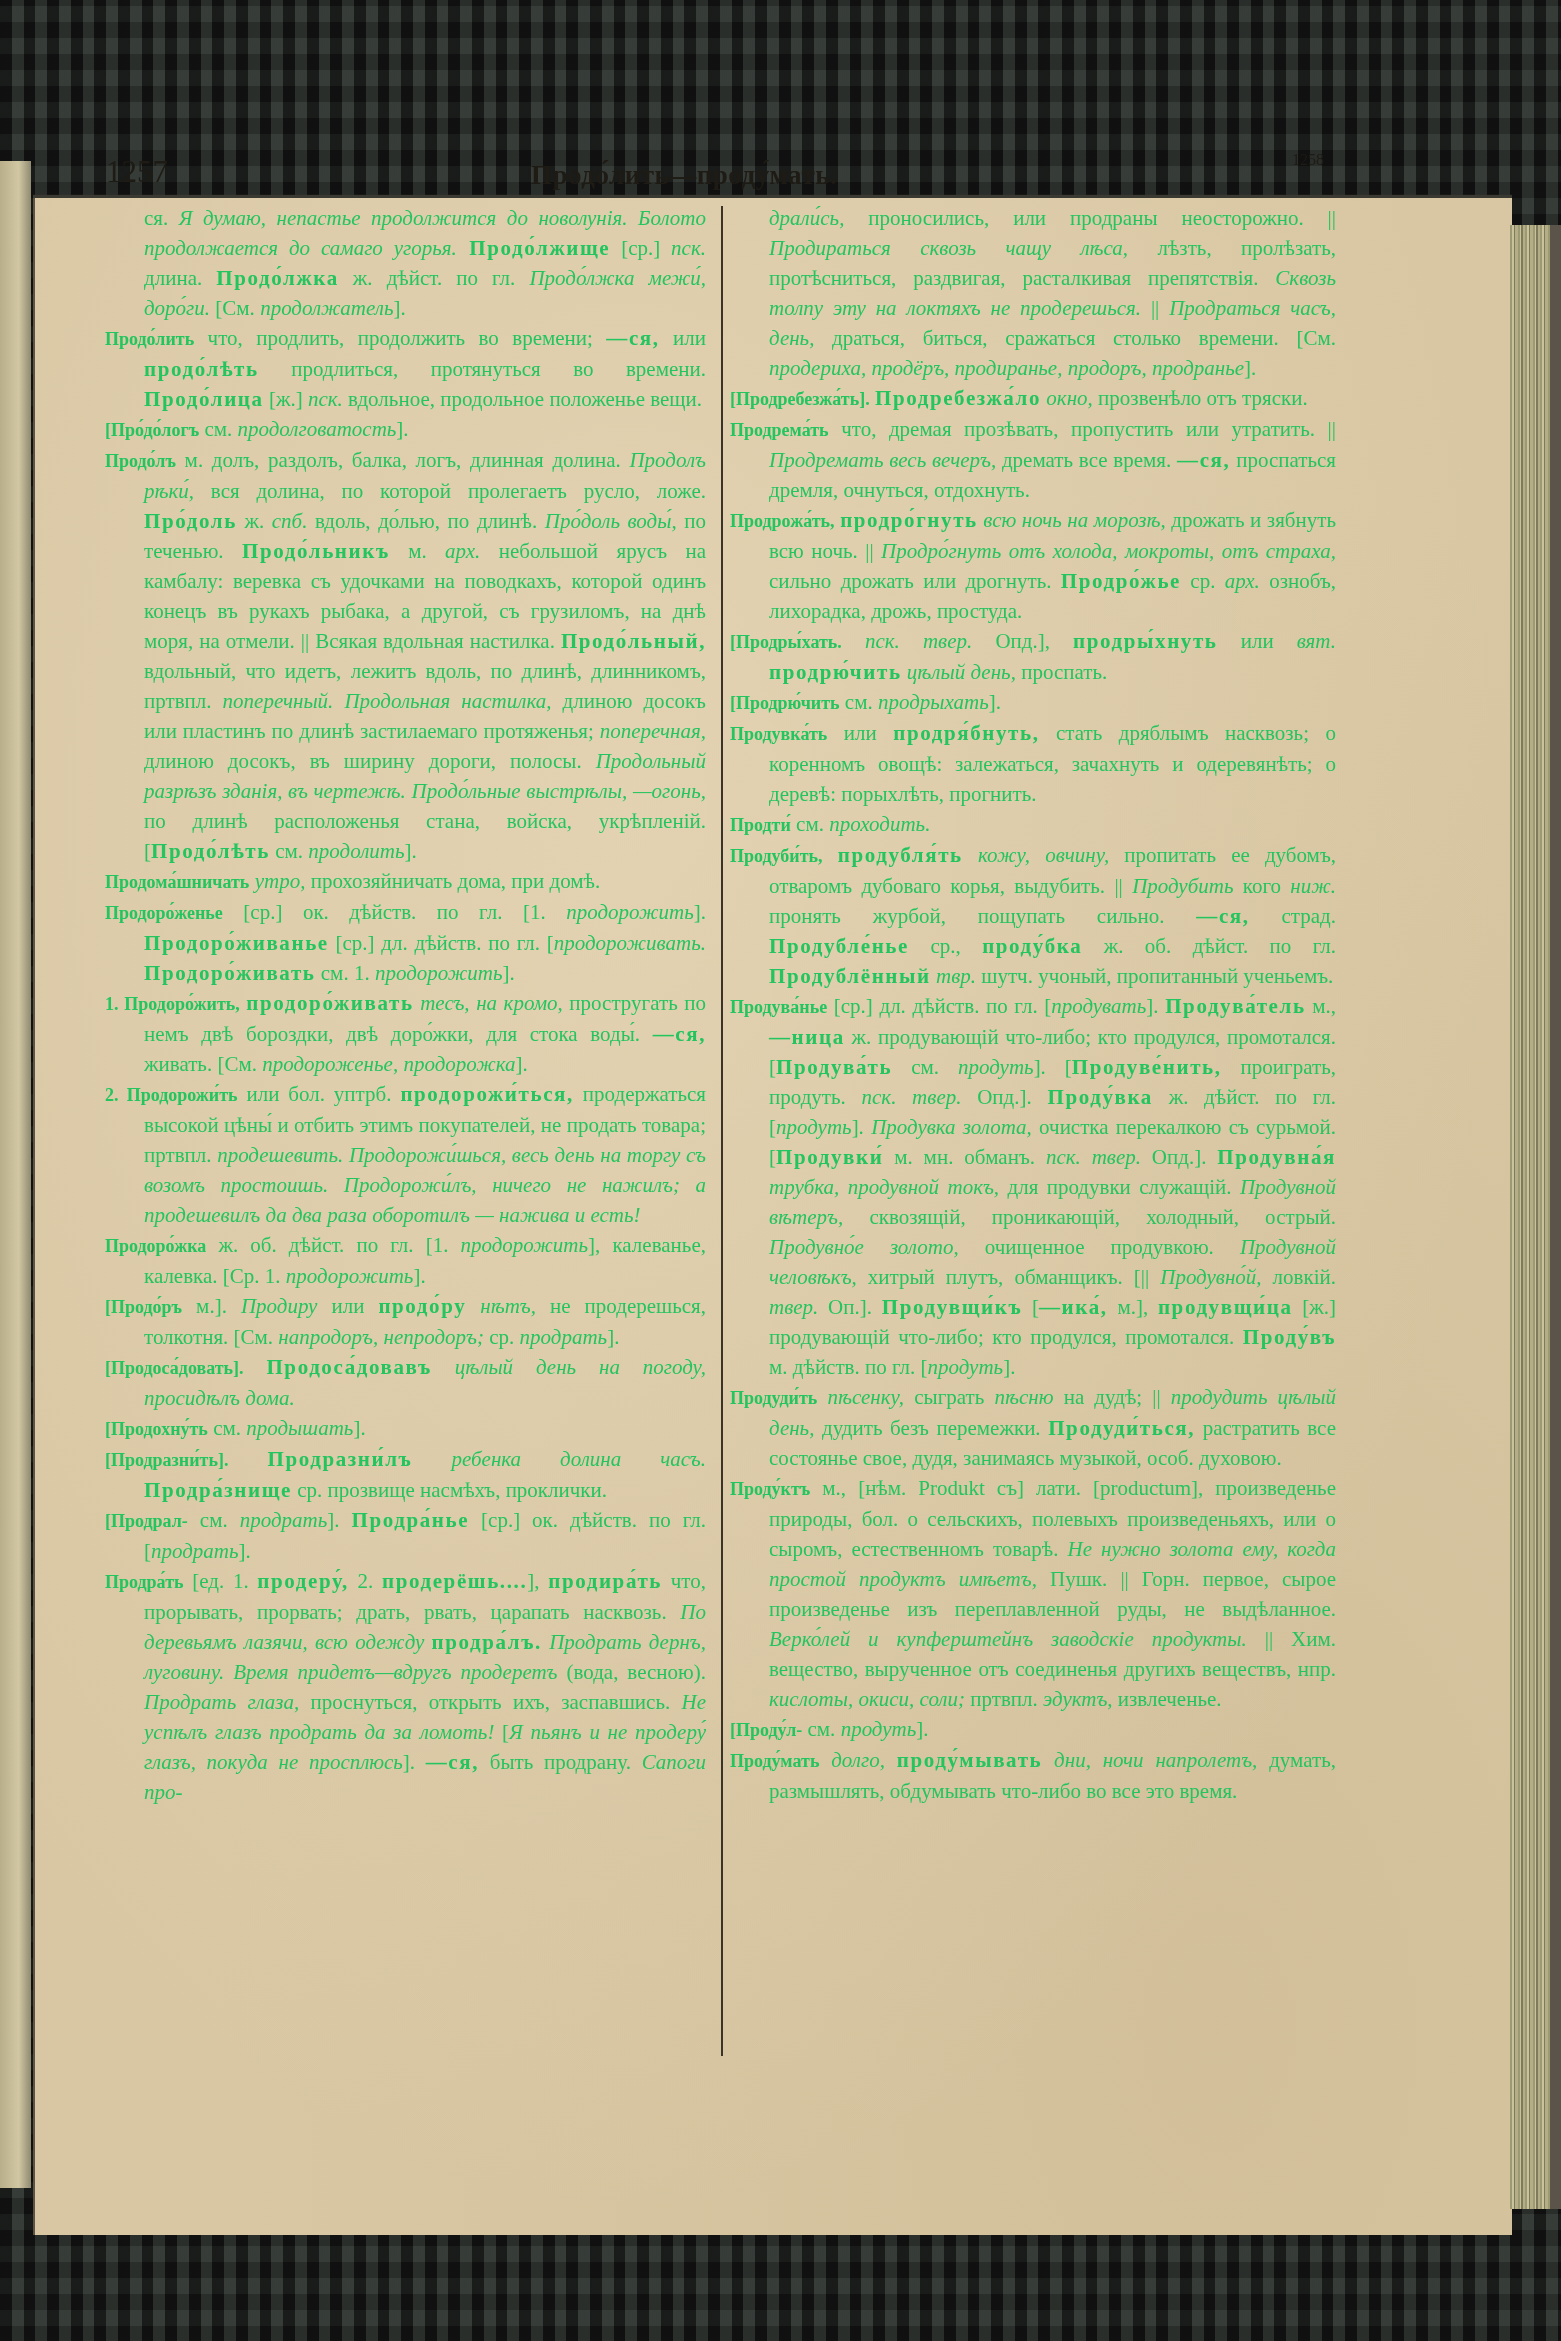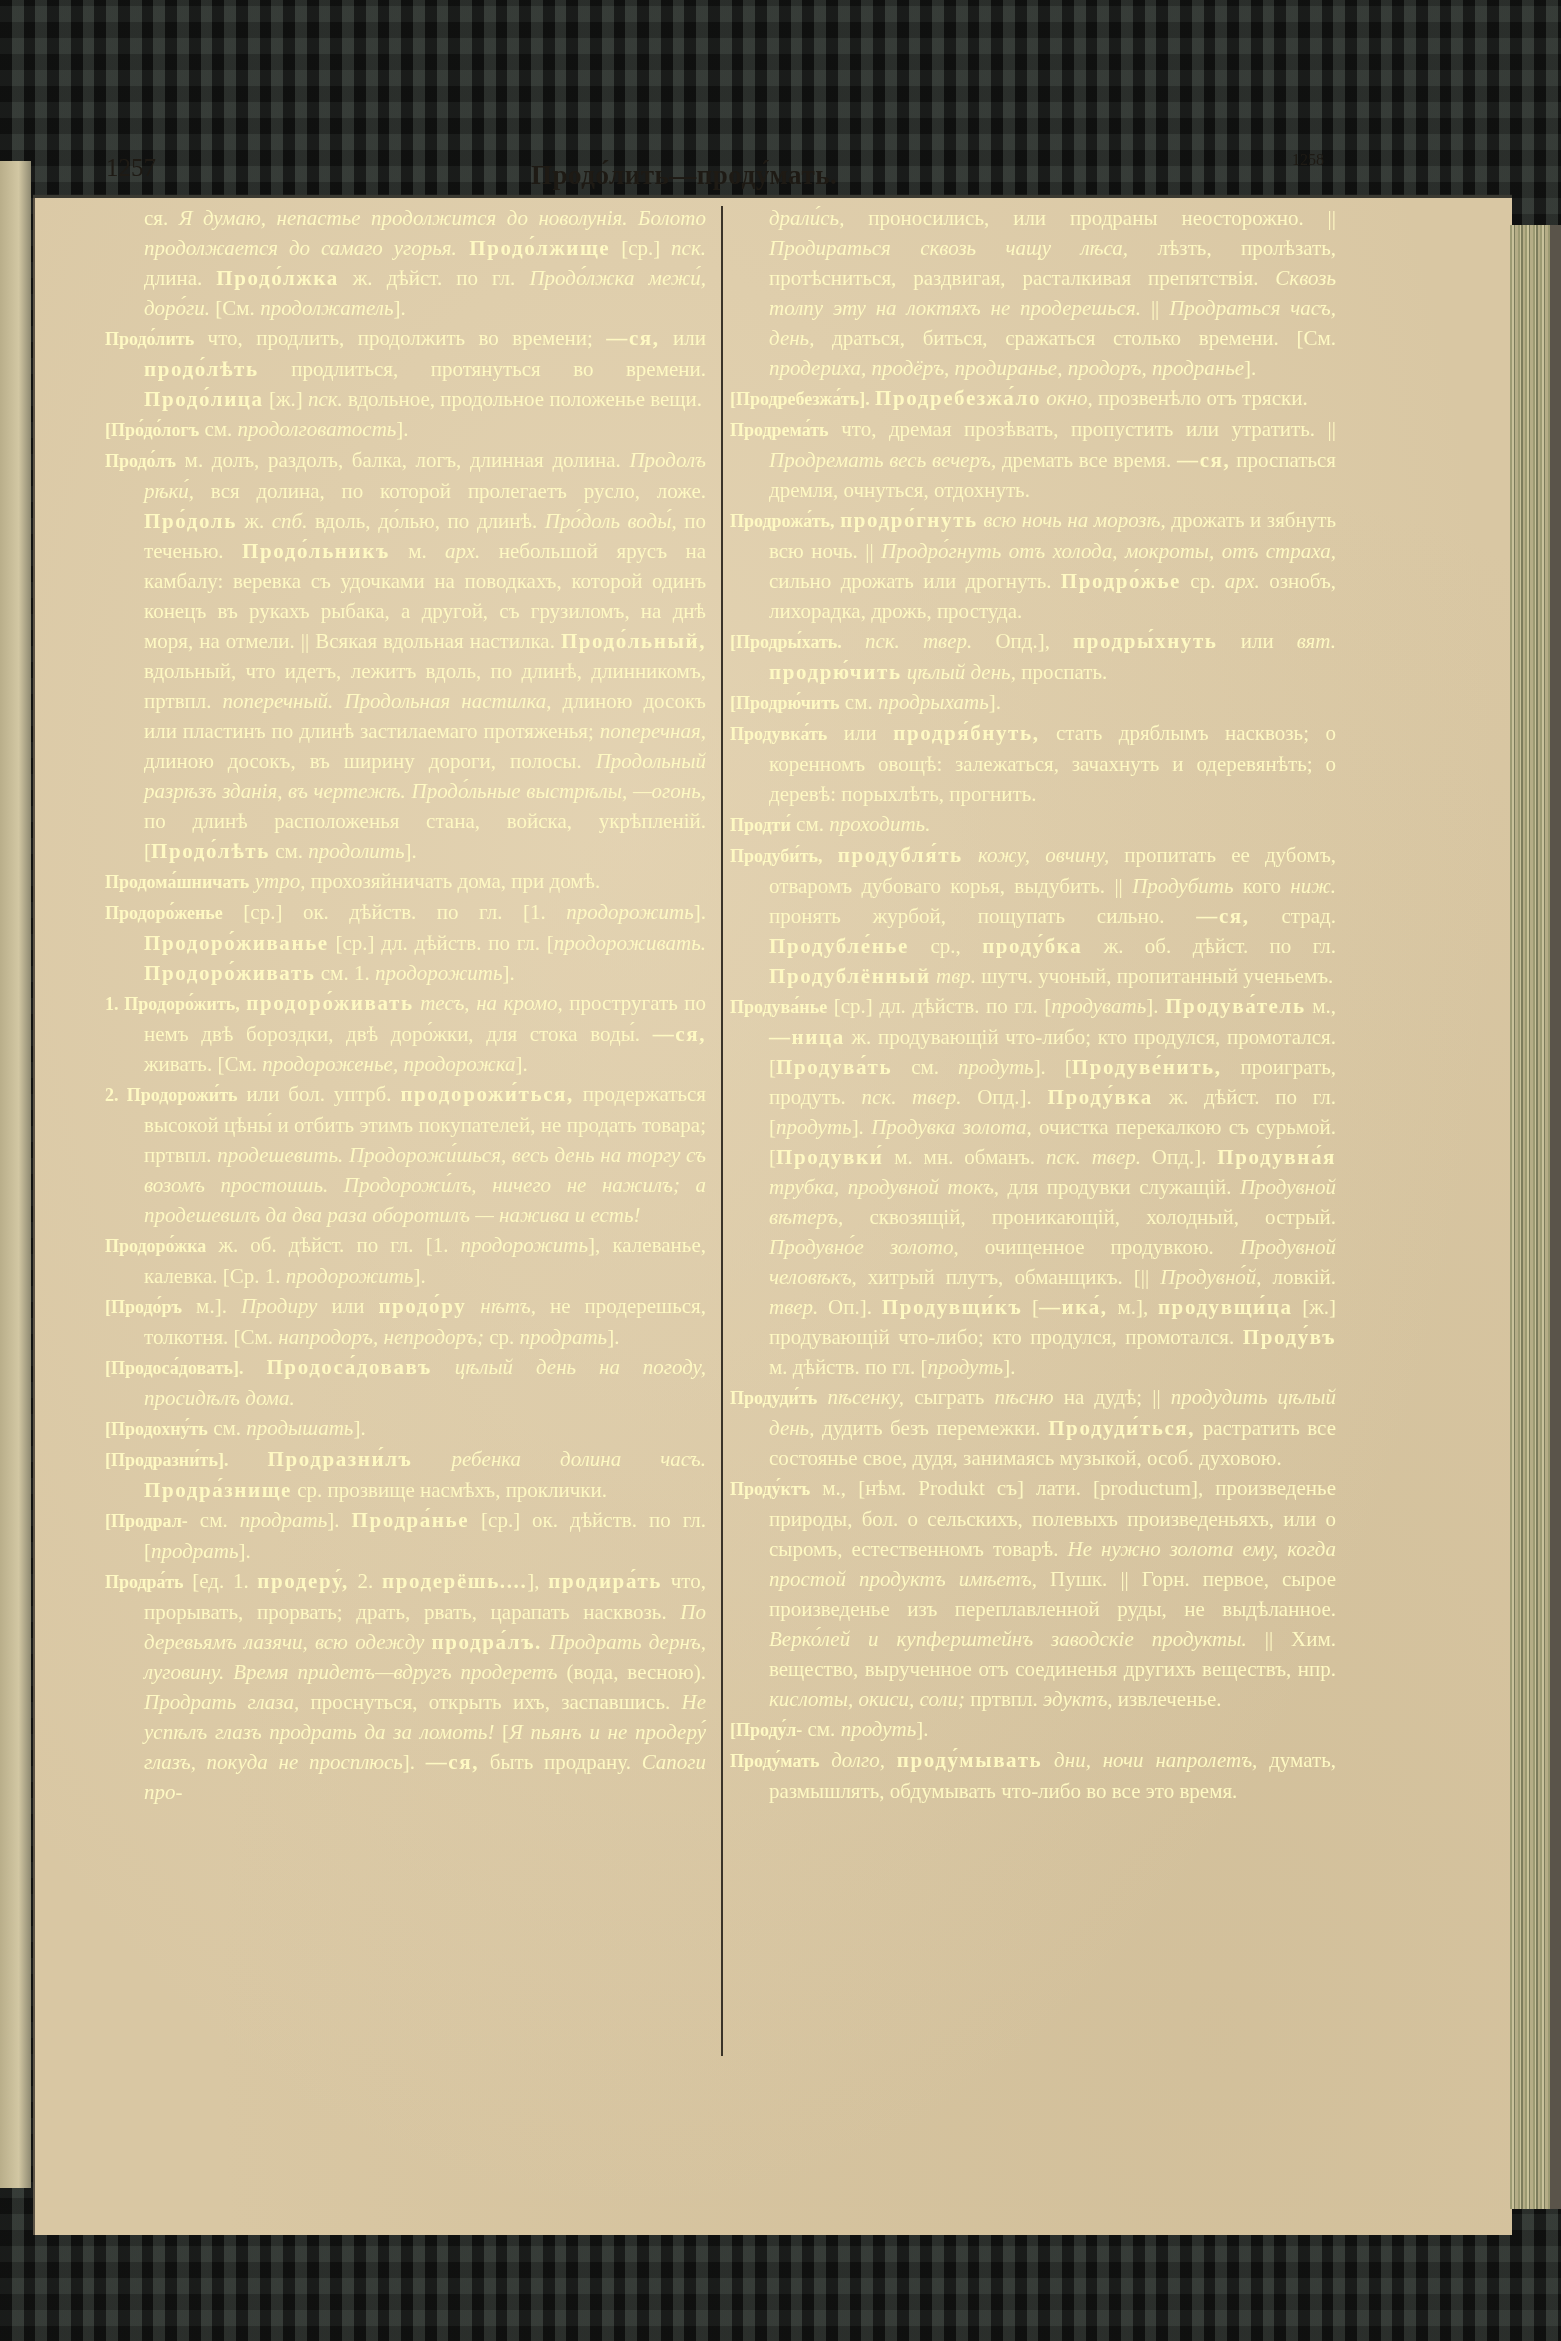--- a/index.html
+++ b/index.html
@@ -29,28 +29,28 @@
     background: repeating-linear-gradient(90deg, #9c9a72 0 2.1px, #c9c29a 2.1px 3.8px, #7c7c5c 3.8px 5.4px, #b5ad86 5.4px 7.5px);
   }
   .page-stack::after {
     content: ""; position: absolute; right: 0; top: 0; width: 10.7px; height: 100%;
     background: #5a544a;
   }
   .header {
     position: absolute; top: 150px; left: 70px; width: 1287px; height: 38px;
     font-family: "Liberation Serif", serif; color: #1e1a14;
   }
-  .page-num-left { position: absolute; left: 36px; top: 4.3px; font-size: 25px; }
+  .page-num-left { position: absolute; left: 36px; top: 4.3px; font-size: 31px; }
   .page-num-right { position: absolute; left: 1222px; top: 1px; font-size: 16px; }
   .running-title { position: absolute; left: 461px; top: 10px; font-size: 27px; font-weight: bold; letter-spacing: 0.5px; }
 
   .column {
     position: absolute; top: 203px; width: 601px;
     font-family: "Liberation Serif", serif; font-size: 21px; line-height: 30px;
-    color: #fef9c3; text-align: justify;
+    color: #22c55e; text-align: justify;
   }
   .col-left { left: 105px; }
   .col-right { left: 730px; width: 606px; }
   .divider {
     position: absolute; left: 721px; top: 206px; width: 1.6px; height: 1850px;
     background: #3a3328;
   }
   .entry { margin: 0; padding-left: 39px; text-indent: -39px; }
   .entry.cont { text-indent: 0; }
   .hw { font-weight: bold; font-size: 18px; }

